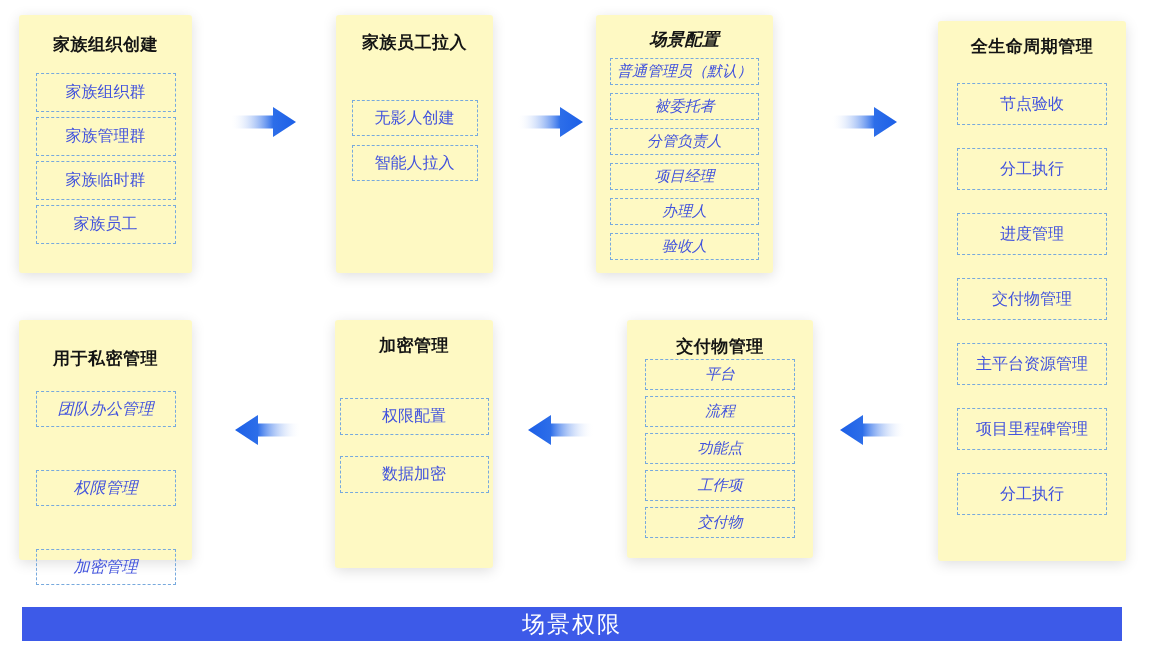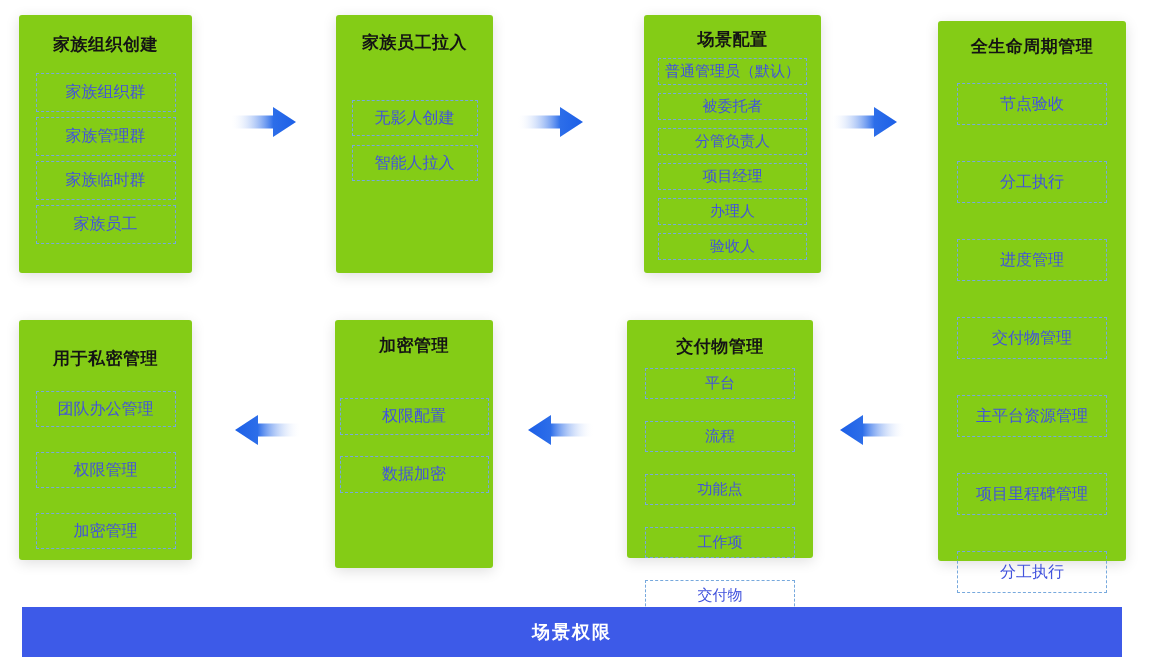--- a/index.html
+++ b/index.html
@@ -3,21 +3,21 @@
 <meta charset="utf-8">
 <style>
   html,body{margin:0;padding:0;}
   body{
     width:1149px;height:669px;position:relative;background:#ffffff;
     font-family:"Liberation Sans","DejaVu Sans",sans-serif;
     overflow:hidden;
   }
   .card{
     position:absolute;
-    background:#84cc16;
+    background:#fef9c3;
     border-radius:3px;
     box-shadow:0 3px 14px rgba(0,0,0,0.13);
     box-sizing:border-box;
   }
   .card-title{
     text-align:center;
     font-weight:bold;
     font-size:17px;
     color:#141414;
     letter-spacing:0.5px;
@@ -39,60 +39,60 @@
   #card1{left:19px;top:15px;width:173px;height:258px;}
   #card1 .card-title{margin-top:20px;}
   #card1 .items{margin-top:18px;gap:5px;text-align:right;}
   #card1 .item{width:140px;height:39px;}
 
   #card2{left:336px;top:15px;width:157px;height:258px;}
   #card2 .card-title{margin-top:18px;}
   #card2 .items{margin-top:47px;gap:9px;}
   #card2 .item{width:126px;height:36px;}
 
-  #card3{left:644px;top:15px;width:177px;height:258px;}
+  #card3{left:596px;top:15px;width:177px;height:258px;font-style:italic;}
   #card3 .card-title{margin-top:15px;}
   #card3 .items{margin-top:8px;gap:8px;}
   #card3 .item{width:149px;height:27px;font-size:15px;}
 
   #card4{left:938px;top:21px;width:188px;height:540px;}
   #card4 .card-title{margin-top:16px;}
-  #card4 .items{margin-top:26px;gap:36px;}
+  #card4 .items{margin-top:26px;gap:23px;}
   #card4 .item{width:150px;height:42px;}
 
   #card5{left:19px;top:320px;width:173px;height:240px;}
   #card5 .card-title{margin-top:29px;}
-  #card5 .items{margin-top:22px;gap:25px;}
+  #card5 .items{margin-top:22px;gap:43px;font-style:italic;}
   #card5 .item{width:140px;height:36px;}
 
   #card6{left:335px;top:320px;width:158px;height:248px;}
   #card6 .card-title{margin-top:16px;}
   #card6 .items{margin-top:42px;gap:21px;}
   #card6 .item{width:149px;height:37px;}
 
   #card7{left:627px;top:320px;width:186px;height:238px;}
   #card7 .card-title{margin-top:17px;}
-  #card7 .items{margin-top:11px;gap:22px;}
+  #card7 .items{margin-top:2px;gap:6px;font-style:italic;}
   #card7 .item{width:150px;height:31px;font-size:15px;}
 
   .arrow{position:absolute;width:66px;height:34px;}
   .arrow-left{transform:scaleX(-1);}
   #arrow-t1{left:230px;top:105px;}
   #arrow-t2{left:517px;top:105px;}
   #arrow-t3{left:831px;top:105px;}
   #arrow-b1{left:840px;top:413px;}
   #arrow-b2{left:528px;top:413px;}
   #arrow-b3{left:235px;top:413px;}
 
   #banner{
-    position:absolute;left:22px;top:607px;width:1100px;height:50px;
+    position:absolute;left:22px;top:607px;width:1100px;height:34px;
     background:#3d5ae8;
     color:#ffffff;
     display:flex;align-items:center;justify-content:center;
-    font-size:18px;font-weight:bold;letter-spacing:2px;
+    font-size:23px;font-weight:normal;letter-spacing:2px;
   }
   .defs-svg{position:absolute;width:0;height:0;}
 </style>
 </head>
 <body>
 
 <svg class="defs-svg" aria-hidden="true">
   <defs>
     <linearGradient id="abody" x1="0" y1="0" x2="1" y2="0">
       <stop offset="0" stop-color="#ffffff" stop-opacity="0"></stop>

